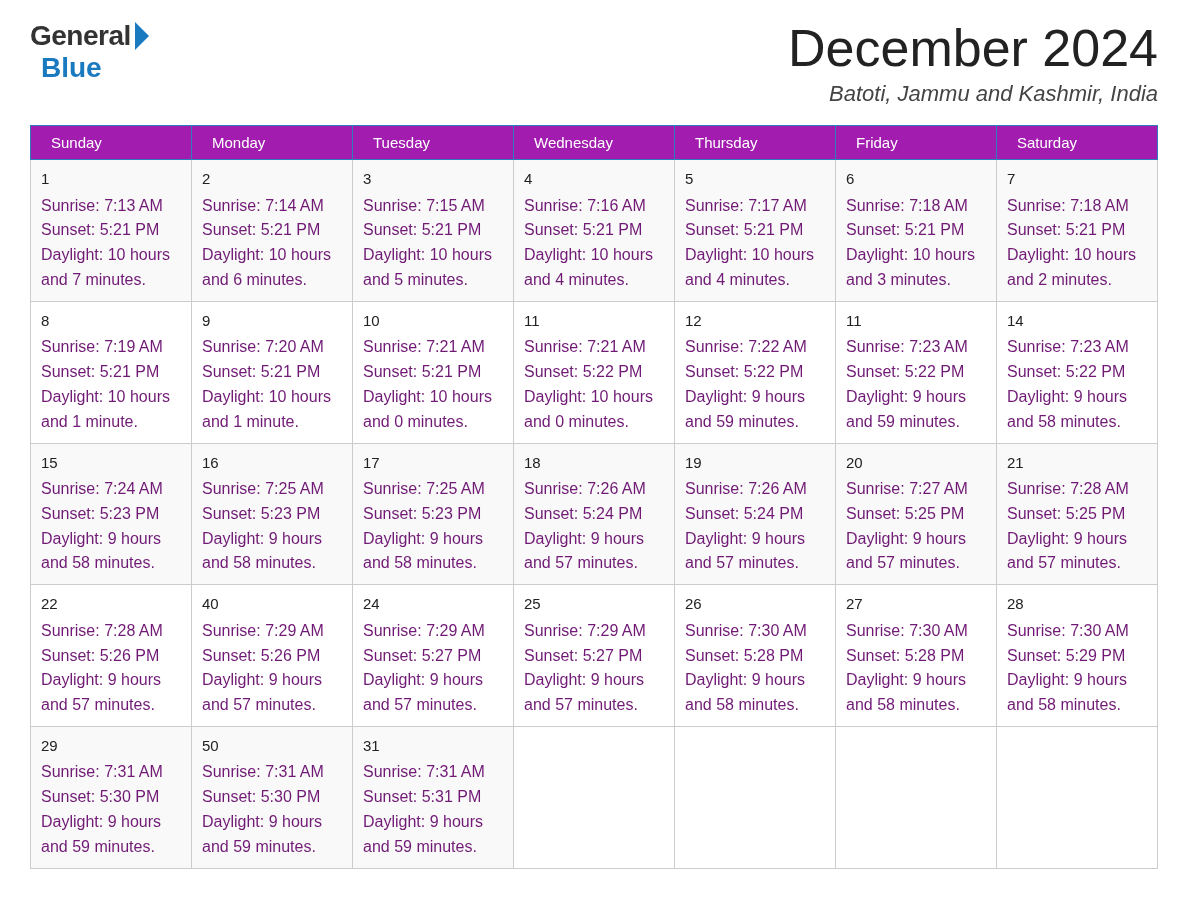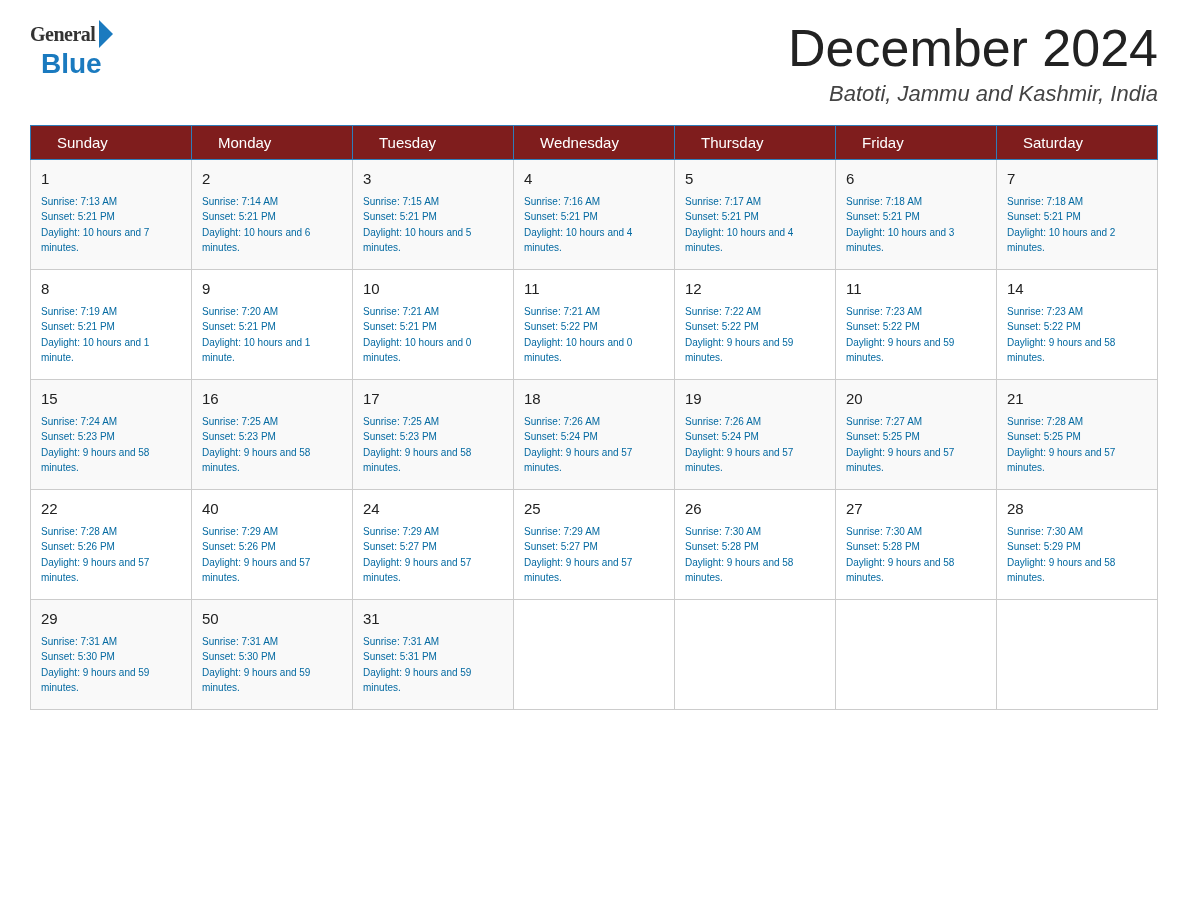--- a/index.html
+++ b/index.html
@@ -20,25 +20,24 @@
     .logo {
       display: flex;
       flex-direction: column;
       align-items: flex-start;
     }
     .logo-top {
       display: flex;
       align-items: center;
     }
     .logo-general {
-      font-size: 20px;
+      font-size: 28px;
       font-weight: bold;
       color: #333;
       letter-spacing: -0.5px;
-      font-family: Liberation Serif, serif;
     }
     .logo-arrow {
       width: 0;
       height: 0;
       border-left: 14px solid #1a7abf;
       border-top: 14px solid transparent;
       border-bottom: 14px solid transparent;
       margin-left: 4px;
     }
     .logo-blue {
@@ -62,46 +61,46 @@
       color: #444;
       margin-top: 4px;
       font-style: italic;
     }
     table {
       width: 100%;
       border-collapse: collapse;
       table-layout: fixed;
     }
     thead tr th {
-      background: #7f1d1d;
+      background: #a21caf;
       color: #fff;
       font-size: 15px;
       font-weight: normal;
-      padding: 8px 26px;
+      padding: 8px 20px;
       text-align: left;
       border: 1px solid #2e7dba;
     }
     tbody tr td {
       vertical-align: top;
       padding: 8px 10px;
       border: 1px solid #ccc;
       font-size: 13px;
       line-height: 1.5;
       height: 110px;
     }
     tbody tr td .day-num {
       font-size: 15px;
       font-weight: normal;
       color: #222;
       display: block;
       margin-bottom: 3px;
     }
     tbody tr td .day-info {
-      color: #0369a1;
-      font-size: 10px;
+      color: #701a75;
+      font-size: 16px;
       line-height: 1.55;
     }
     tbody tr:nth-child(odd) td {
       background: #f9f9f9;
     }
     tbody tr:nth-child(even) td {
       background: #fff;
     }
     .empty-cell {
       background: #fff !important;

